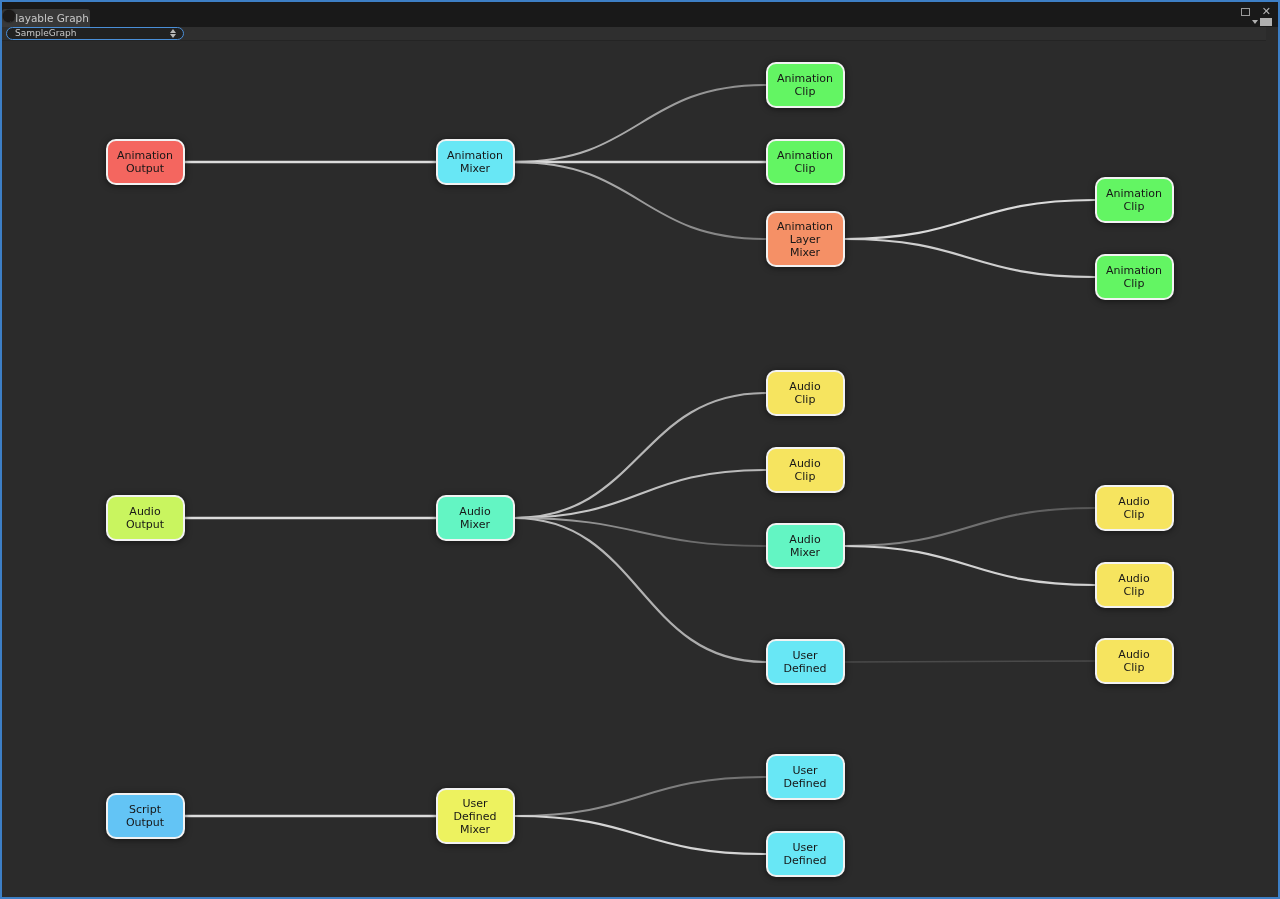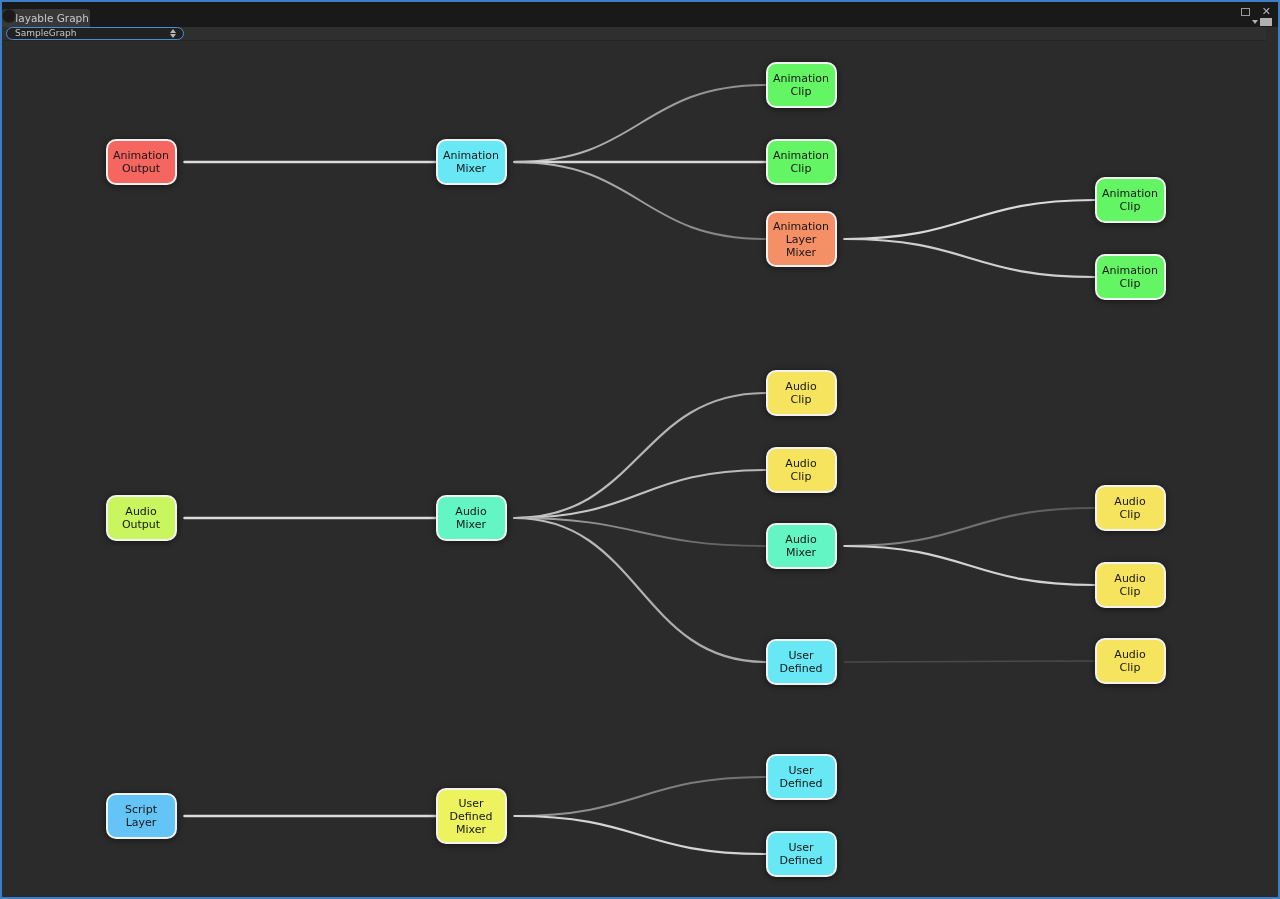--- a/index.html
+++ b/index.html
@@ -31,21 +31,21 @@
        padding-left:8px;display:flex;align-items:center;}
   #graph-select .arrows{position:absolute;right:7px;top:1px;display:flex;flex-direction:column;gap:1px;align-items:center;}
   #graph-select .up{width:0;height:0;border-left:3px solid transparent;border-right:3px solid transparent;border-bottom:4px solid #b8b8b8;}
   #graph-select .dn{width:0;height:0;border-left:3px solid transparent;border-right:3px solid transparent;border-top:4px solid #b8b8b8;}
 
   
   #canvas{position:absolute;inset:0;z-index:1;}
   #edge-layer{position:absolute;left:0;top:0;}
   #node-layer{position:absolute;left:0;top:0;width:100%;height:100%;}
   .node{
-    position:absolute;width:71px;border:2px solid #f2f2f2;border-radius:10px;
+    position:absolute;width:79px;border:2px solid #f2f2f2;border-radius:10px;
     display:flex;align-items:center;justify-content:center;text-align:center;
     color:#161616;font-size:11px;line-height:13px;
     box-shadow:0 1px 6px rgba(0,0,0,0.55);
   }
   .node-label{white-space:pre-line;}
 </style>
 </head>
 <body>
 
 <div id="window">
@@ -165,21 +165,21 @@
         <div class="node" style="left: 1094.5px; top: 562px; height: 46px; background: rgb(246, 228, 95);">
           <span class="node-label">Audio
 Clip</span>
         </div>
         <div class="node" style="left: 1094.5px; top: 638px; height: 46px; background: rgb(246, 228, 95);">
           <span class="node-label">Audio
 Clip</span>
         </div>
         <div class="node" style="left: 105.5px; top: 793px; height: 46px; background: rgb(99, 196, 245);">
           <span class="node-label">Script
-Layer</span>
+Output</span>
         </div>
         <div class="node" style="left: 435.5px; top: 788px; height: 56px; background: rgb(237, 242, 95);">
           <span class="node-label">User
 Defined
 Mixer</span>
         </div>
         <div class="node" style="left: 765.5px; top: 754px; height: 46px; background: rgb(104, 231, 245);">
           <span class="node-label">User
 Defined</span>
         </div>

